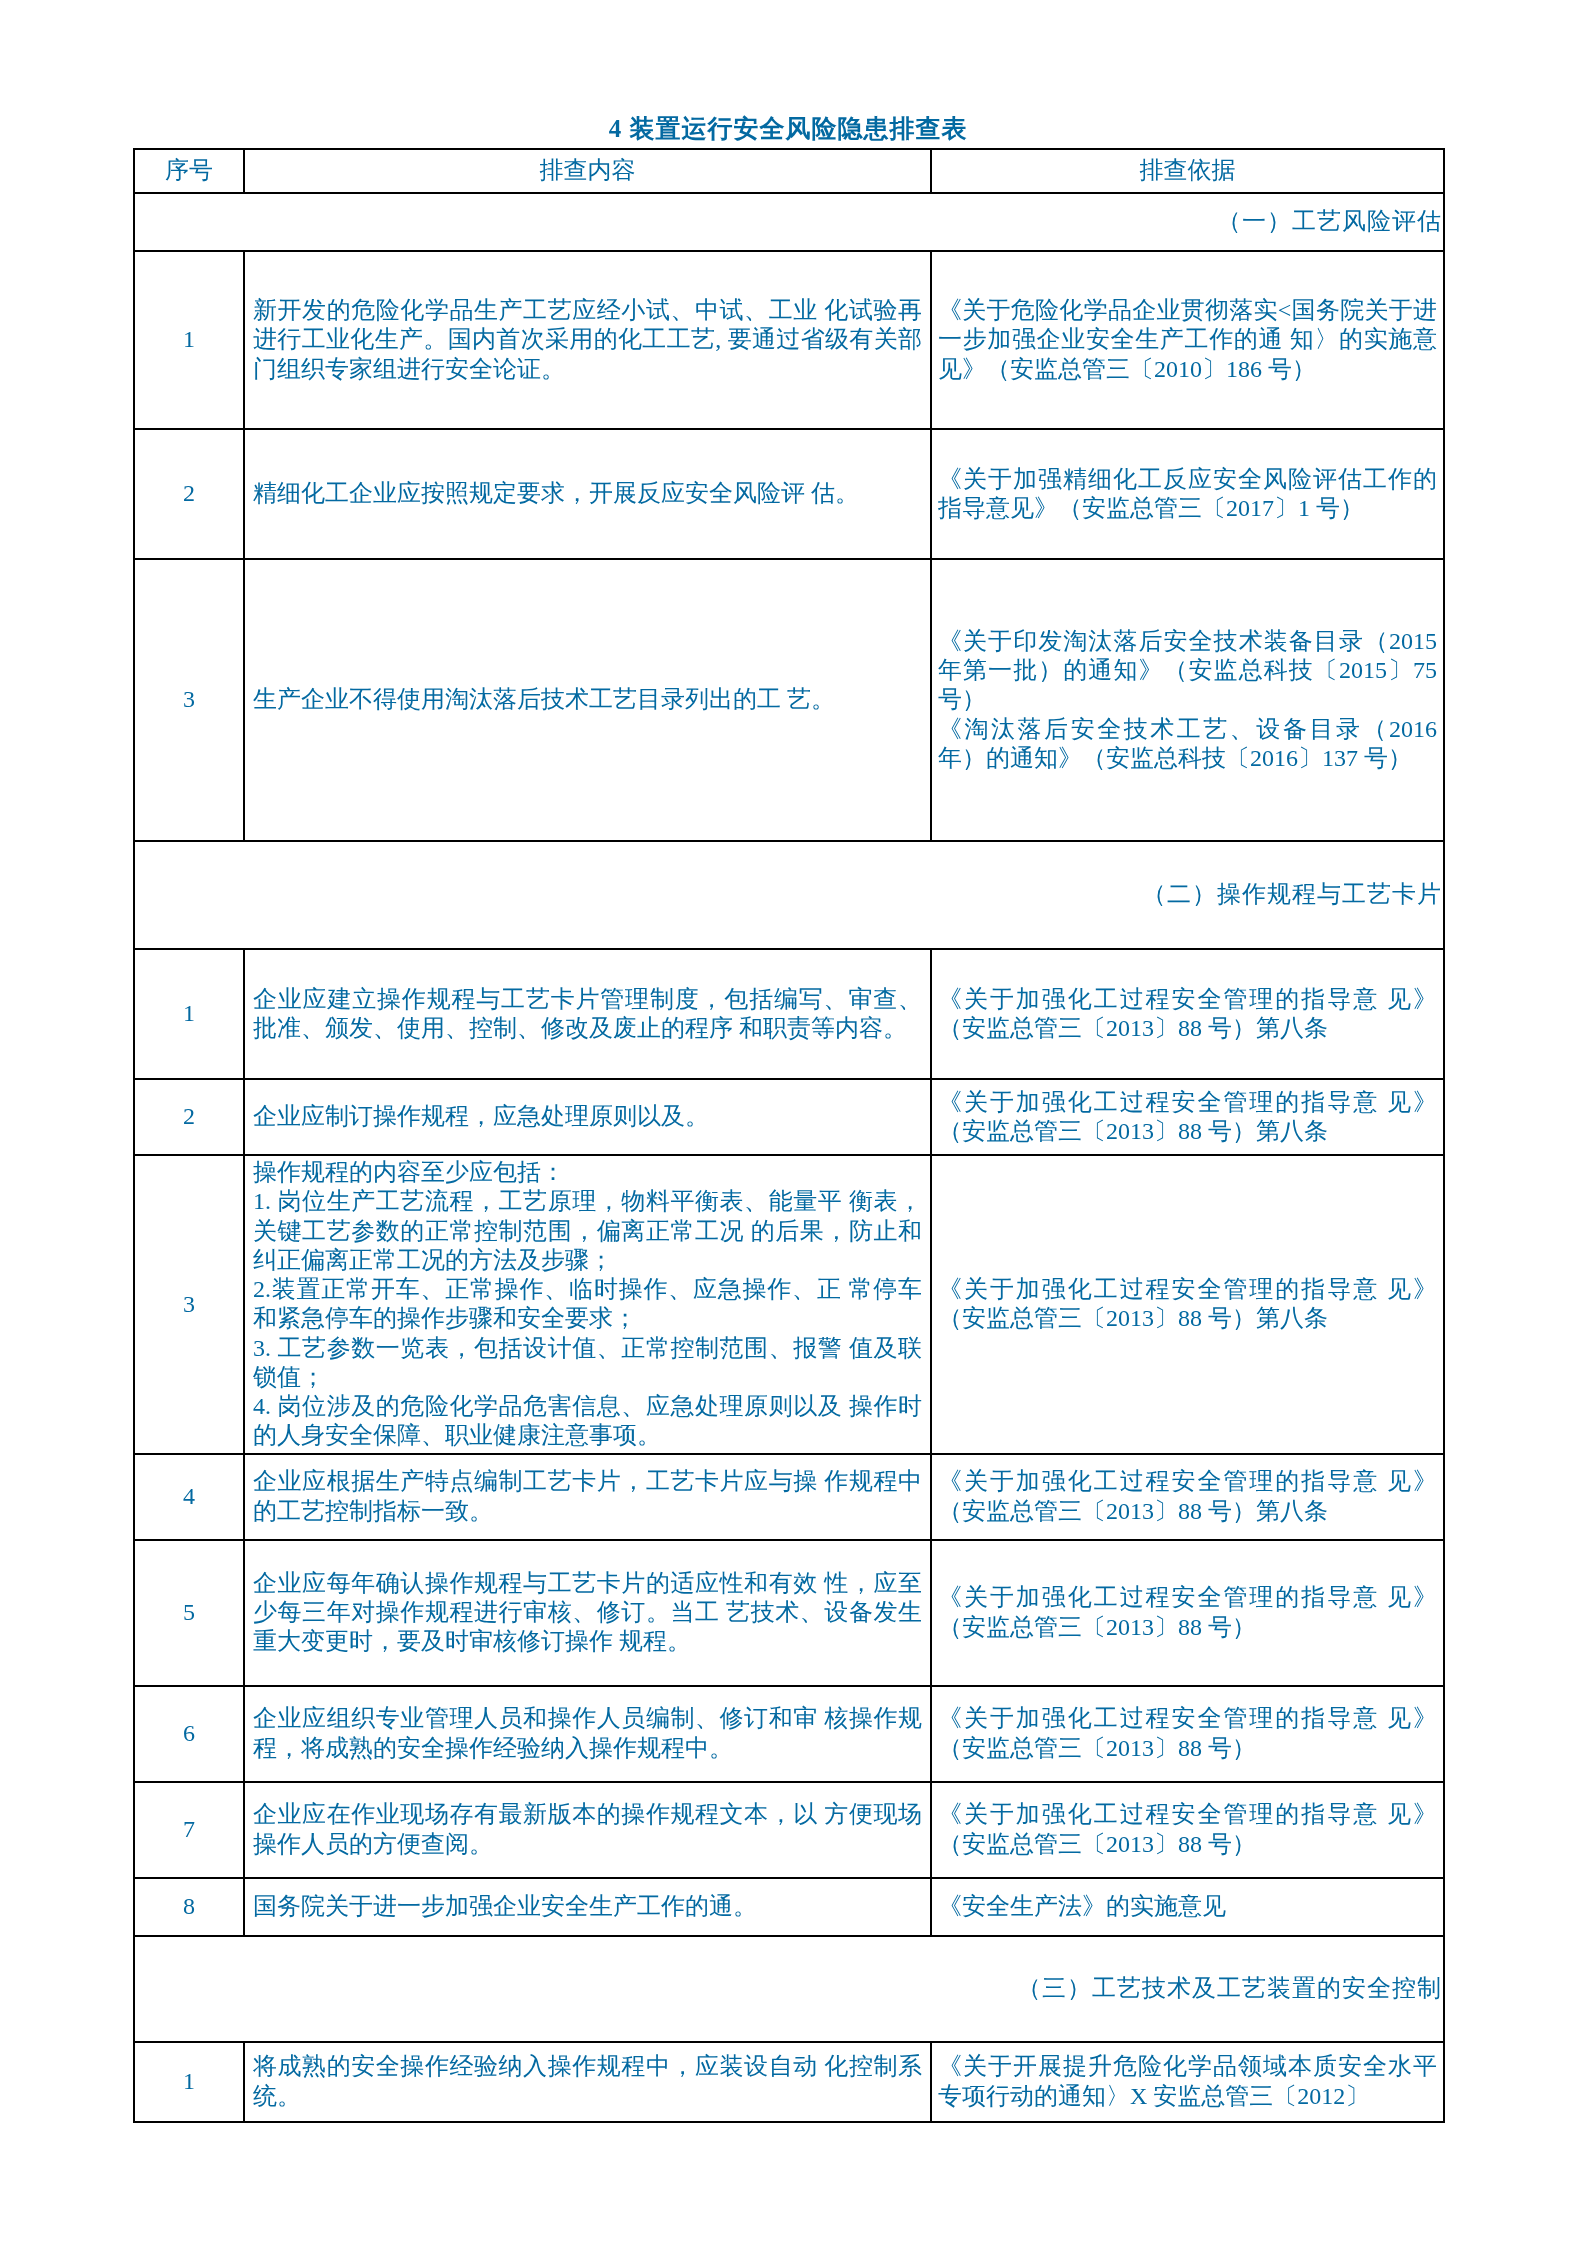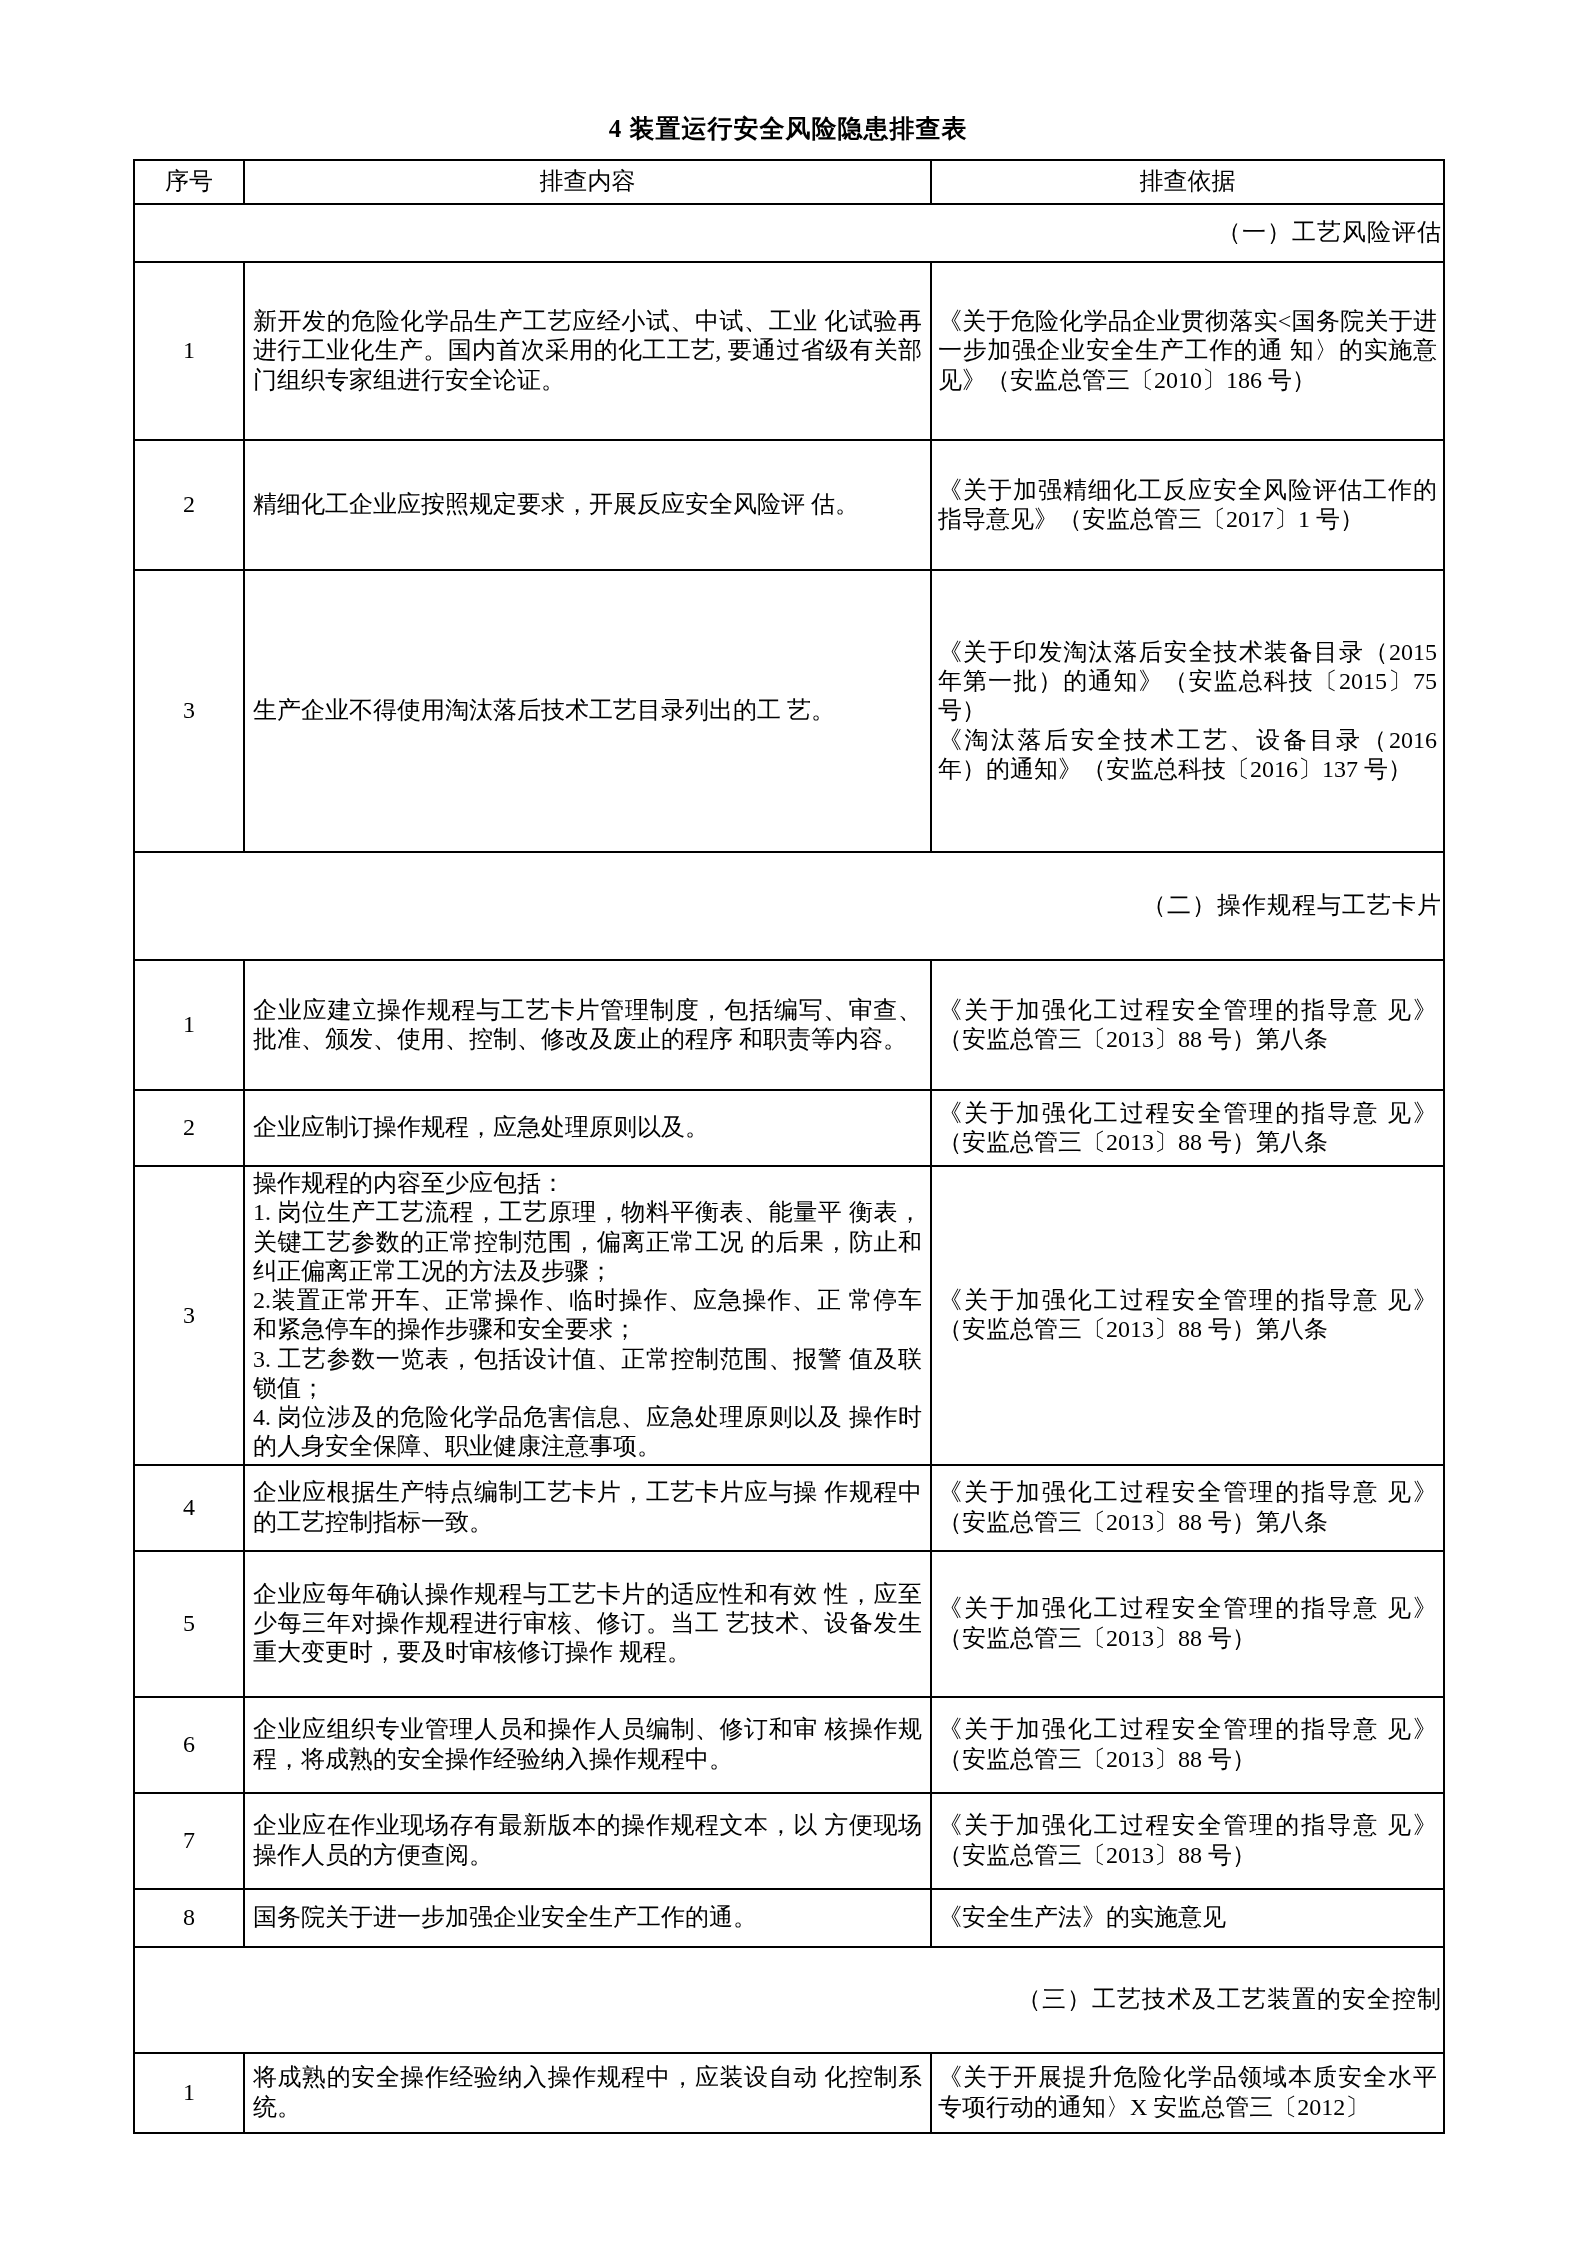--- a/index.html
+++ b/index.html
@@ -1,32 +1,32 @@
 <!DOCTYPE html>
 <html><head>
 <meta charset="utf-8">
 <style>
   html,body{margin:0;padding:0;background:#ffffff;}
   .page{
     position:relative;
     width:1586px;height:2245px;
     background:#ffffff;
     font-family:"Liberation Serif","DejaVu Serif",serif;
-    color:#000000;
+    color:#0369a1;
   }
   .doc-title{
     position:absolute;
     left:133px;top:112px;width:1310px;
     text-align:center;
     font-size:25px;font-weight:bold;
     letter-spacing:1px;
   }
   table.inspection{
     position:absolute;
-    left:133px;top:159px;
+    left:133px;top:148px;
     width:1310px;
     border-collapse:collapse;
     table-layout:fixed;
   }
   table.inspection td{
     border:2px solid #000;
     vertical-align:middle;
     font-size:24px;
     line-height:1.22;
     white-space:pre-line;

